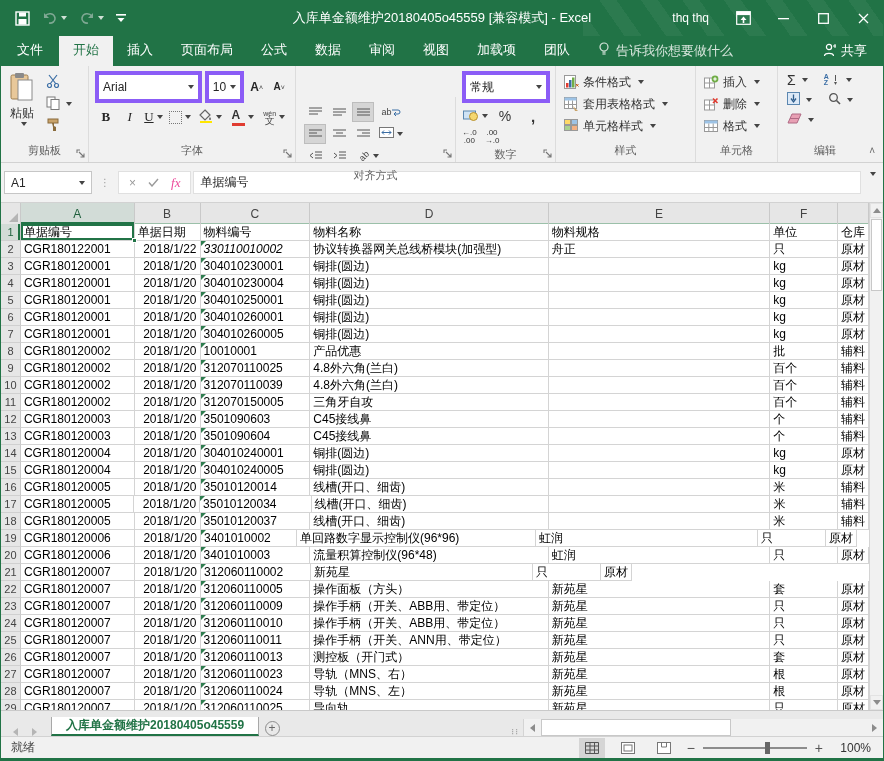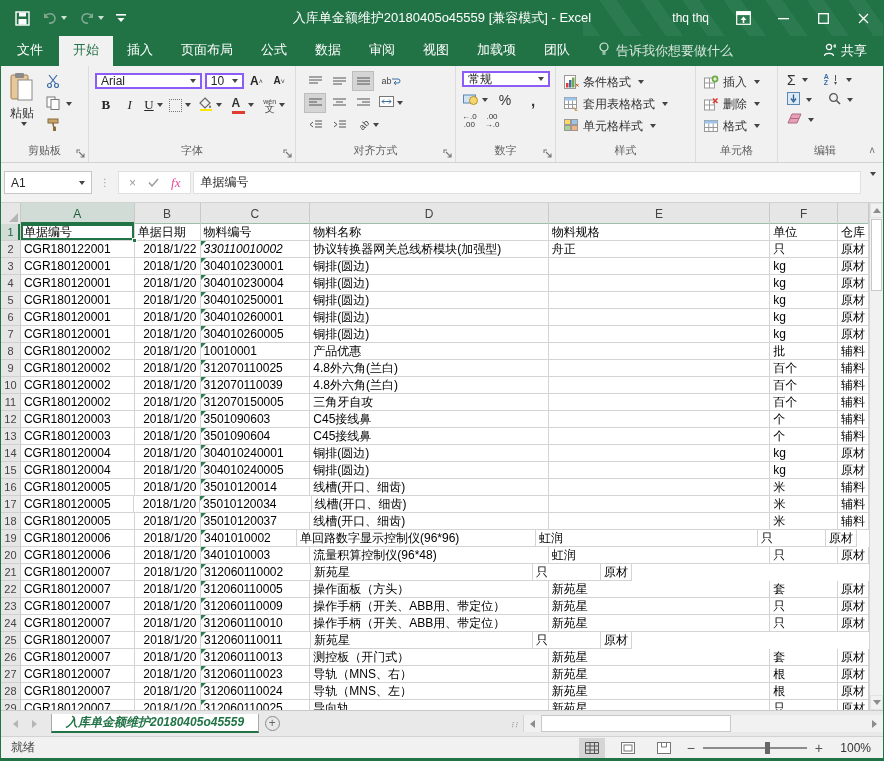--- a/index.html
+++ b/index.html
@@ -33,21 +33,21 @@
   .share { margin-left:auto; display:flex; align-items:center; color:#fff; font-size:13px; padding:0 16px 6px; gap:5px; }
   
   .ribbon { height:97px; background:#f1f1f1; border-bottom:1px solid #d2d2d2; display:flex; flex:0 0 auto; position:relative; }
   .rgroup { display:flex; flex-direction:column; border-right:1px solid #dcdcdc; padding:3px 2px 0; position:relative; }
   .rgroup-body { flex:1 1 auto; display:flex; }
   .rgroup-label { flex:0 0 auto; text-align:center; font-size:11px; color:#5f5f5f; padding:2px 10px 4px; white-space:nowrap; }
   .launcher { position:absolute; right:2px; bottom:4px; width:10px; height:10px; }
   .bigbtn { display:flex; flex-direction:column; align-items:center; justify-content:flex-start; padding:3px 6px; font-size:12px; color:#333; }
   .smallcol { display:flex; flex-direction:column; justify-content:flex-start; gap:4px; padding:4px 2px; }
   .sbtn { display:flex; align-items:center; gap:3px; padding:1px 3px; height:18px; }
-  .combo { background:#fff; border:2px solid #8b5cf6; height:16px; display:flex; align-items:center; font-size:12px; padding:0 4px; color:#262626; }
+  .combo { background:#fff; border:4px solid #8b5cf6; height:32px; display:flex; align-items:center; font-size:12px; padding:0 4px; color:#262626; }
   .combo .dd { margin-left:auto; }
   .ibtn { width:22px; height:20px; display:flex; align-items:center; justify-content:center; }
   .ibtn.pressed { background:#d5d5d5; border:1px solid #bdbdbd; }
   .glyphB { font-weight:bold; font-family:"Liberation Serif",serif; font-size:13px; }
   .glyphI { font-style:italic; font-family:"Liberation Serif",serif; font-size:13px; }
   .glyphU { text-decoration:underline; font-family:"Liberation Serif",serif; font-size:13px; }
   .colorA { font-size:12px; font-weight:bold; line-height:10px; text-align:center; }
   .bar { display:block; height:3px; width:13px; margin-top:1px; }
   .stylebtn { display:flex; align-items:center; gap:4px; font-size:12px; color:#333; height:22px; padding:0 4px; white-space:nowrap; }
   .mini-ico { width:15px; height:14px; flex:0 0 auto; }
@@ -83,21 +83,21 @@
   
   .vscroll { flex:0 0 14px; background:#f1f1f1; border-left:1px solid #d4d4d4; display:flex; flex-direction:column; }
   .varrow { height:15px; display:flex; align-items:center; justify-content:center; background:#f1f1f1; border:1px solid #e3e3e3; }
   .vthumb { height:72px; background:#fff; border:1px solid #c8c8c8; margin:1px 1px; }
   .vtrack { flex:1 1 auto; }
   .tri-up { width:0; height:0; border-left:4px solid transparent; border-right:4px solid transparent; border-bottom:5px solid #8c8c8c; }
   .tri-down { width:0; height:0; border-left:4px solid transparent; border-right:4px solid transparent; border-top:5px solid #8c8c8c; }
   .tri-left { width:0; height:0; border-top:4px solid transparent; border-bottom:4px solid transparent; border-right:5px solid #8c8c8c; }
   .tri-right { width:0; height:0; border-top:4px solid transparent; border-bottom:4px solid transparent; border-left:5px solid #8c8c8c; }
   
-  .tabbar { height:26px; background:#e9e9e9; border-top:1px solid #c9c9c9; display:flex; align-items:center; flex:0 0 auto;font-style:italic; }
+  .tabbar { height:26px; background:#e9e9e9; border-top:1px solid #c9c9c9; display:flex; align-items:flex-end; flex:0 0 auto; }
   .navarrows { display:flex; align-items:center; gap:14px; padding:0 14px 0 12px; }
   .sheettab { background:#fff; color:#217346; font-weight:bold; font-size:12px; display:flex; align-items:center; padding:0 14px; border:1px solid #a8a8a8; border-top:none; border-bottom:2px solid #217346; }
   .addsheet { width:26px; display:flex; align-items:center; justify-content:center; }
   .addsheet .circle { width:15px; height:15px; border:1px solid #8c8c8c; border-radius:50%; color:#666; font-size:12px; line-height:13px; text-align:center; }
   .tab-spacer { flex:1 1 auto; }
   .splitdots { display:flex; align-items:center; color:#9a9a9a; font-size:9px; padding:0 4px; letter-spacing:1px; }
   .hscroll { display:flex; align-items:center; width:360px; background:#f1f1f1; border-left:1px solid #d4d4d4; }
   .harrow { width:17px; height:100%; display:flex; align-items:center; justify-content:center; background:#f1f1f1; }
   .hthumb { width:190px; height:17px; background:#fff; border:1px solid #c8c8c8; }
   .htrack { flex:1 1 auto; }
@@ -319,21 +319,21 @@
           <span class="dd dark"></span>
         </div>
       </div>
     </div>
     <div class="rgroup-label">字体</div>
     <span class="launcher"><svg width="10" height="10" viewBox="0 0 10 10">
           <path d="M1 4 V1 H4 M3 3 L8 8 M8 4.5 V8 H4.5" stroke="#777" fill="none" stroke-width="1.1"></path>
         </svg></span>
   </div>
 
-  <div class="rgroup" style="width:160px;">
+  <div class="rgroup" style="width:160px;margin-top:31px;">
     <div class="rgroup-body" style="flex-direction:column; gap:2px; padding:2px 6px 0;">
       <div style="display:flex; gap:2px;">
         <div class="ibtn">
             <svg width="13" height="10" viewBox="0 0 13 10">
               <path d="M0 1 H13 M0 4 H13 M0 7 H9" stroke="#555"></path>
             </svg>
           </div>
         <div class="ibtn">
             <svg width="13" height="10" viewBox="0 0 13 10">
               <path d="M0 2 H13 M0 5 H13 M0 8 H9" stroke="#555"></path>
@@ -829,20 +829,21 @@
           <div class="gcell" style="width: 239px;"><span>操作手柄（开关、ABB用、带定位）</span></div>
           <div class="gcell" style="width: 222px;"><span>新苑星</span></div>
           <div class="gcell" style="width: 68px;"><span>只</span></div>
           <div class="gcell" style="width: 31px;"><span>原材</span></div>
         </div>
         <div class="g-row">
           <div class="rowh">25</div>
           <div class="gcell" style="width: 114px;"><span>CGR180120007</span></div>
           <div class="gcell right" style="width: 66px;"><span>2018/1/20</span></div>
           <div class="gcell" style="width: 110px;"><span>312060110011</span><span class="tri-marker"></span></div>
+          <div class="gcell" style="width: 239px;"><span>操作手柄（开关、ANN用、带定位）</span></div>
           <div class="gcell" style="width: 222px;"><span>新苑星</span></div>
           <div class="gcell" style="width: 68px;"><span>只</span></div>
           <div class="gcell" style="width: 31px;"><span>原材</span></div>
         </div>
         <div class="g-row">
           <div class="rowh">26</div>
           <div class="gcell" style="width: 114px;"><span>CGR180120007</span></div>
           <div class="gcell right" style="width: 66px;"><span>2018/1/20</span></div>
           <div class="gcell" style="width: 110px;"><span>312060110013</span><span class="tri-marker"></span></div>
           <div class="gcell" style="width: 239px;"><span>测控板（开门式）</span></div>

